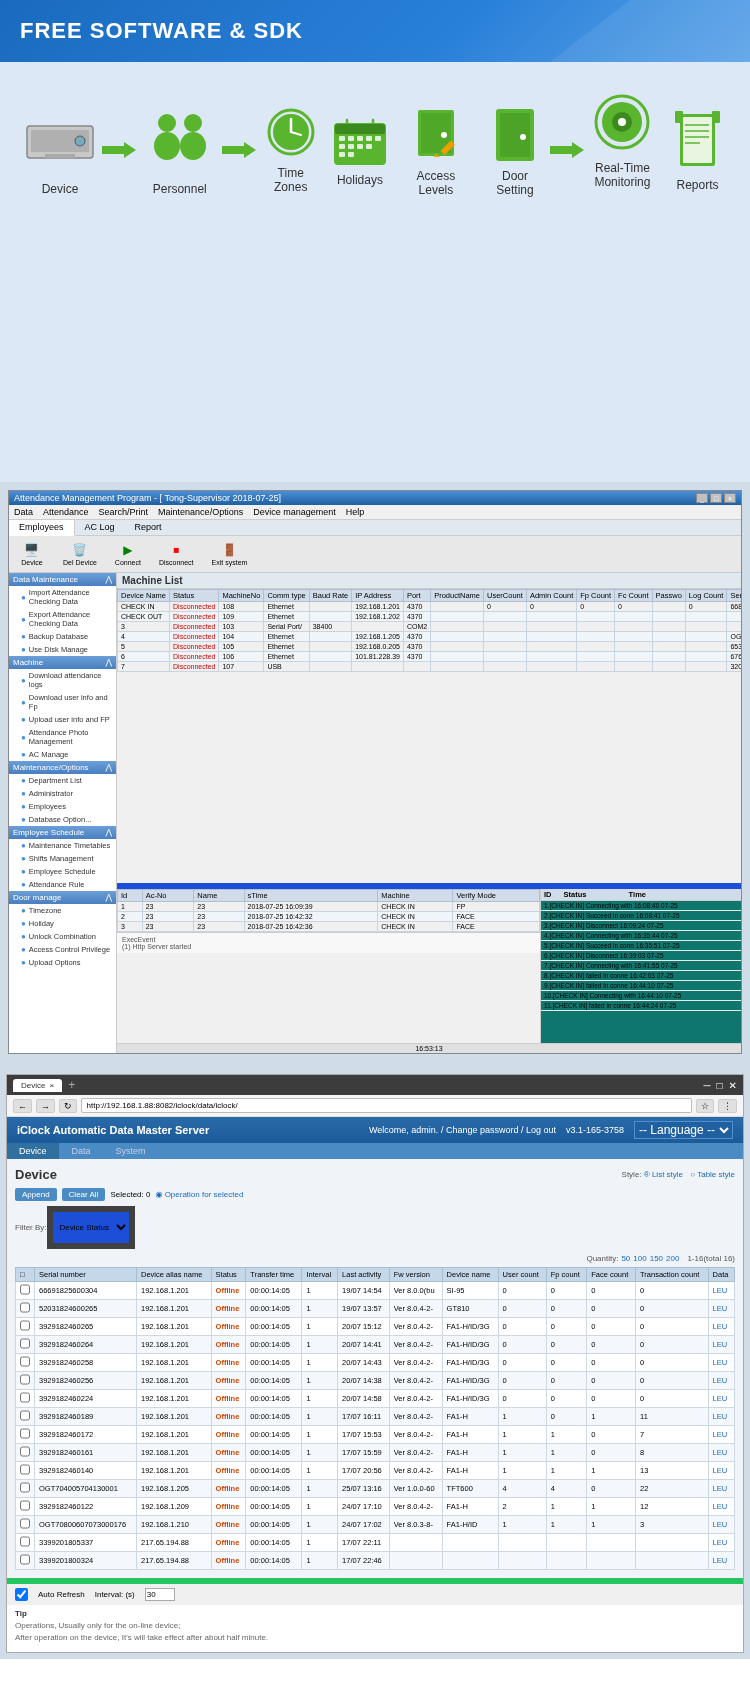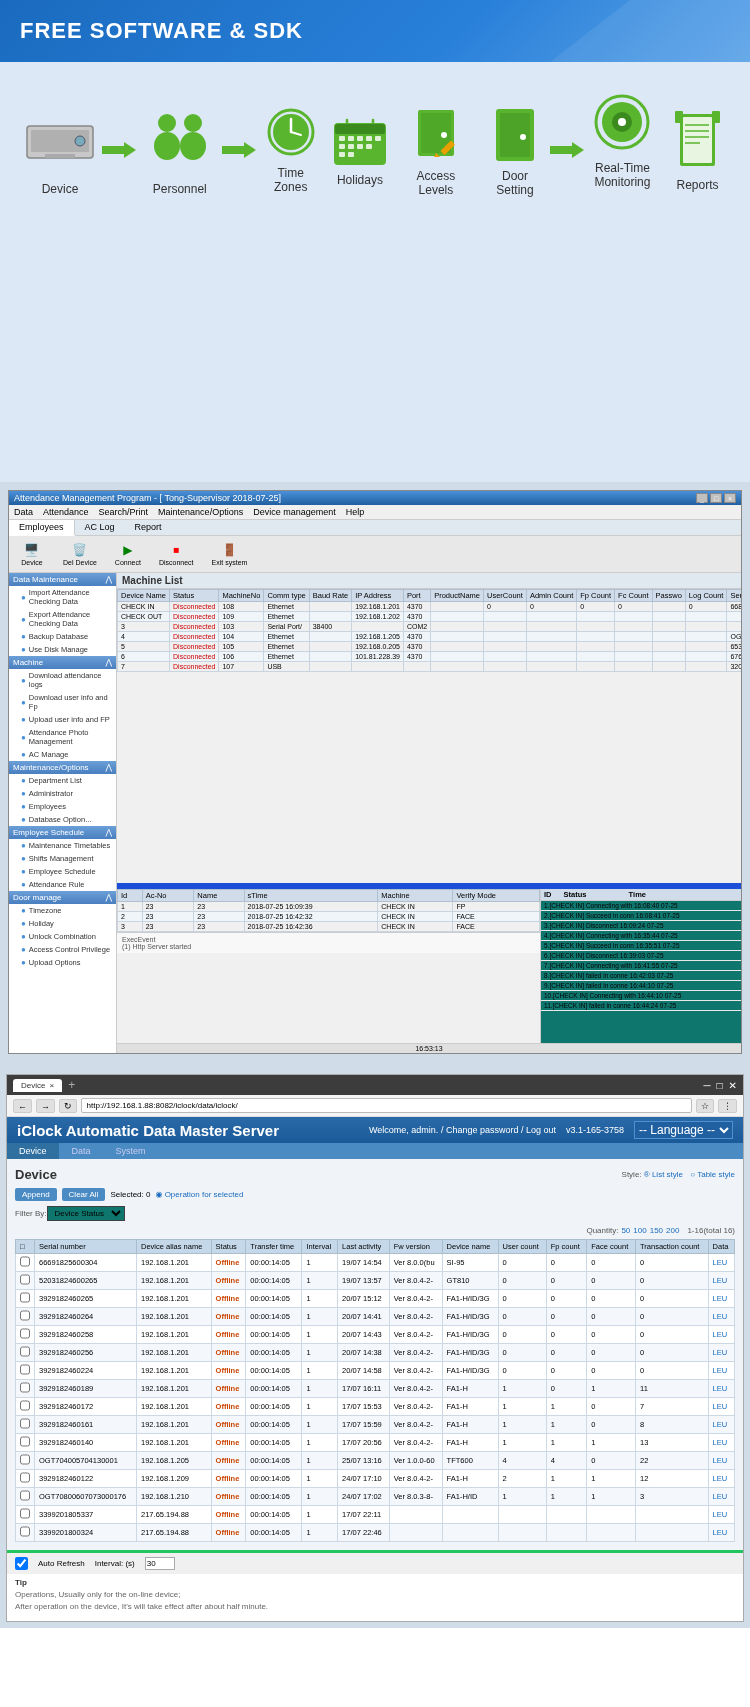--- a/index.html
+++ b/index.html
@@ -345,24 +345,24 @@
       cursor: pointer;
     }
     .filter-bar {
       display: flex;
       align-items: center;
       margin-bottom: 5px;
       font-size: 8px;
     }
     .filter-label { color: #555; font-size: 8px; }
     .filter-select {
-      border: 1px solid #404040;
-      background: #0f766e;
+      border: 6px solid #404040;
+      background: #1d4ed8;
       font-size: 8px;
-      padding: 1px 3px;
+      padding: 10px 3px;
     }
     .quantity-bar {
       display: flex;
       justify-content: flex-end;
       font-size: 8px;
       color: #555;
       margin-bottom: 4px;
     }
     .web-table {
       width: 100%;
@@ -384,21 +384,21 @@
       font-size: 7.5px;
     }
     .web-table tr:nth-child(even) td { background: #f4f8fc; }
     .offline-badge { color: #cc4400; font-weight: bold; }
     .checkbox-cell { width: 14px; text-align: center; }
     .leu-link { color: #1a6bbf; font-size: 7.5px; }
 
     
     .bottom-bar {
       background: #f0f0f0;
-      border-top: 3px solid #22c55e;
+      border-top: 6px solid #22c55e;
       padding: 4px 8px;
       display: flex;
       align-items: center;
       gap: 10px;
       font-size: 8px;
     }
     .refresh-input {
       width: 30px;
       border: 1px solid #aaa;
       font-size: 8px;
@@ -939,21 +939,21 @@
   <div class="browser-navbar">
     <button class="nav-btn">←</button>
     <button class="nav-btn">→</button>
     <button class="nav-btn">↻</button>
     <input class="url-bar" type="text" value="http://192.168.1.88:8082/iclock/data/iclock/" style="">
     <button class="nav-btn">☆</button>
     <button class="nav-btn">⋮</button>
   </div>
 
   <div class="browser-topbar">
-    <span style="font-size:15px; font-weight:bold;">iClock Automatic Data Master Server</span>
+    <span style="font-size:11px; font-weight:bold;">iClock Automatic Data Master Server</span>
     <div style="display:flex; gap:10px; align-items:center;">
       <span>Welcome, admin. / Change password / Log out</span>
       <span>v3.1-165-3758</span>
       <select style="font-size:12px; background:#2060a0; color:#fff; border:1px solid #5090d0;">
         <option>-- Language --</option>
       </select>
     </div>
   </div>
 
   <div style="display:flex; background:#4a8bc4; gap:1px; font-size:9px;">

